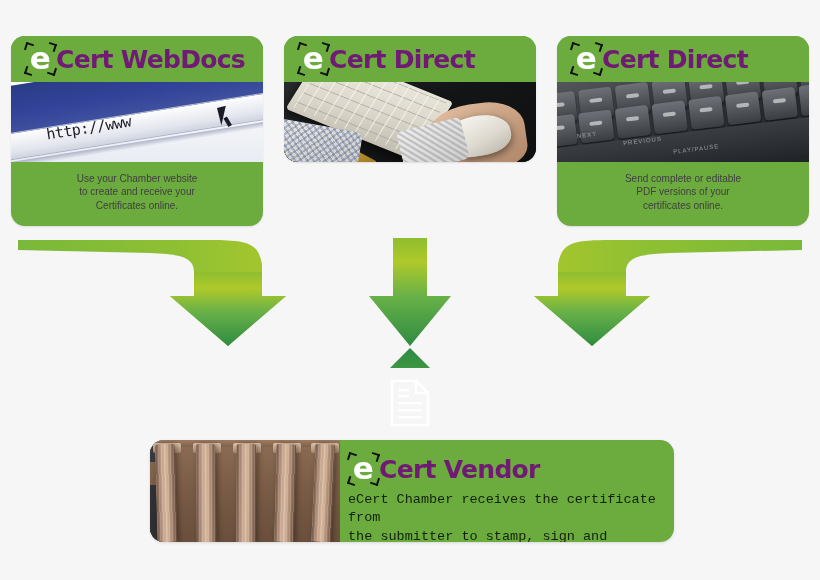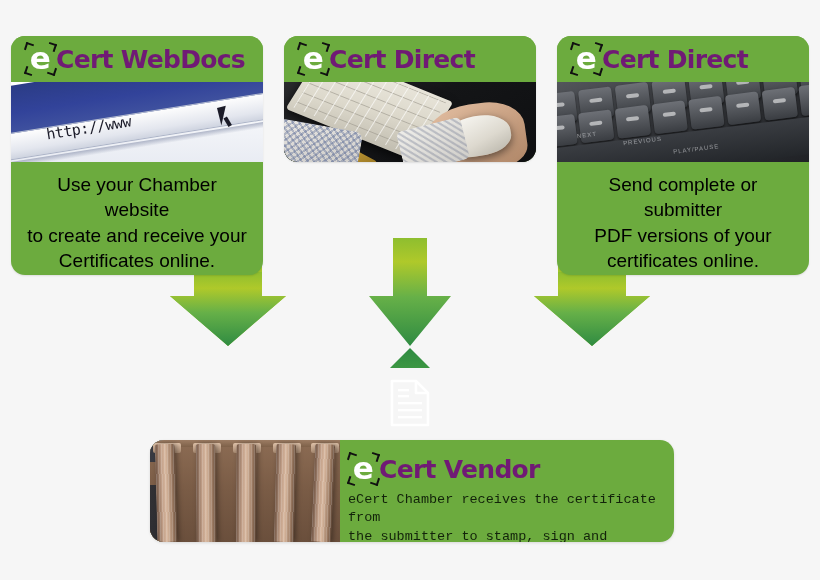--- a/index.html
+++ b/index.html
@@ -84,26 +84,26 @@
   }
 
   .card-photo {
     height: 80px;
     width: 100%;
     position: relative;
     overflow: hidden;
   }
 
   .card-body {
-    padding: 10px 12px 1px;
+    padding: 10px 12px 14px;
     text-align: center;
     font-family: "Liberation Sans", sans-serif;
-    font-size: 19px;
+    font-size: 10px;
     line-height: 1.34;
-    color: #000000;
+    color: #404040;
     white-space: pre-line;
   }
 
   
   .ph-web { background: linear-gradient(#ffffff, #e9ecf3); }
   .ph-web .navy {
     position: absolute;
     left: -10%; top: -22%;
     width: 130%; height: 62%;
     background: linear-gradient(180deg,#2b3c86 0%, #32439a 55%, #41539f 100%);
@@ -531,21 +531,21 @@
           <div class="k"></div>
           <div class="k"></div>
         <div class="k"></div>
           <div class="k"></div>
       </div>
       <div class="deck"></div>
       <div class="lbl a">NEXT</div>
       <div class="lbl b">PREVIOUS</div>
       <div class="lbl c">PLAY/PAUSE</div>
     </div>
-    <div class="card-body">Send complete or submitter
+    <div class="card-body">Send complete or editable
 PDF versions of your
 certificates online.</div>
   </div>
 
   <svg class="doc-icon" viewBox="0 0 48 50" width="48" height="50">
     <path d="M6 3 H30 L42 15 V47 H6 Z" fill="none" stroke="#ffffff" stroke-width="2.6" stroke-linejoin="round"></path>
     <path d="M30 3 V15 H42" fill="none" stroke="#ffffff" stroke-width="2.6" stroke-linejoin="round"></path>
     <rect x="12" y="11" width="11" height="2.4" fill="#ffffff"></rect>
     <rect x="12" y="17" width="11" height="2.4" fill="#ffffff"></rect>
     <rect x="12" y="24" width="24" height="2.4" fill="#ffffff"></rect>

